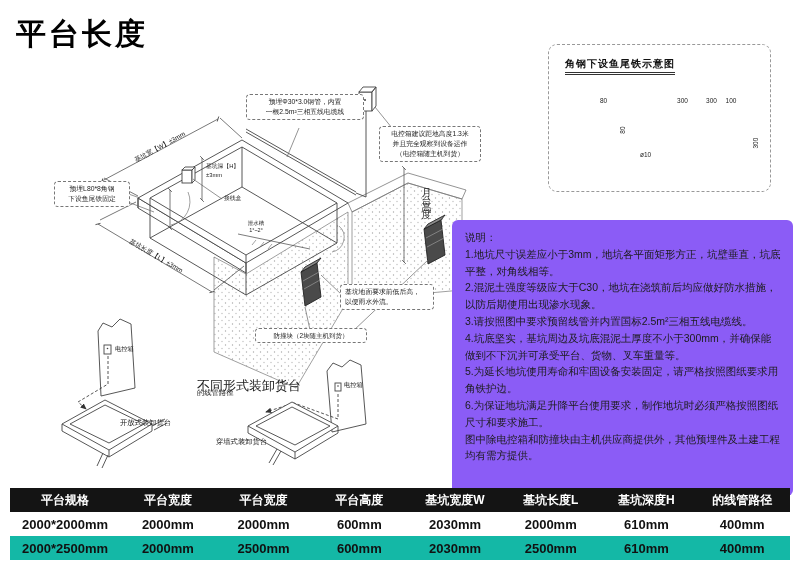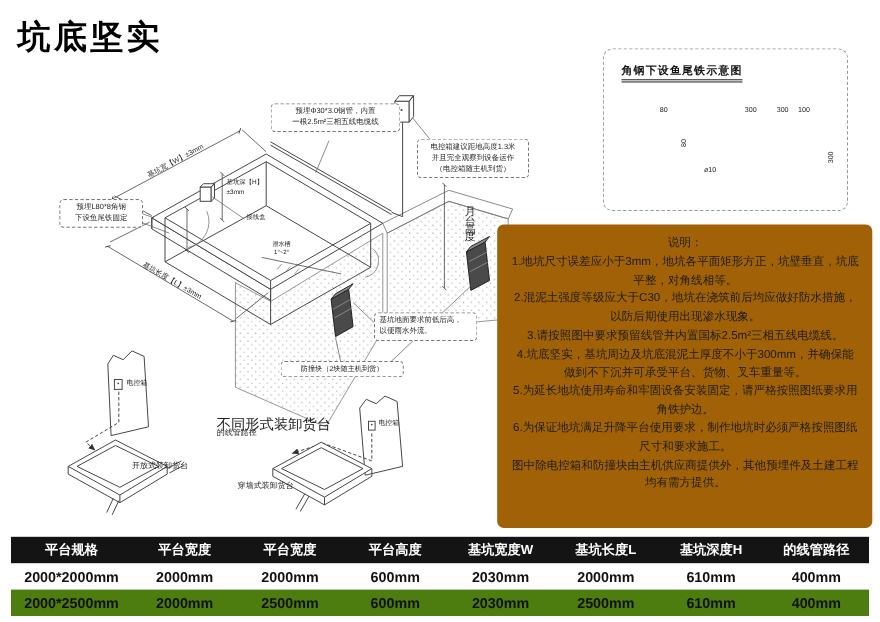--- a/index.html
+++ b/index.html
@@ -16,30 +16,30 @@
            padding:2px 4px;font-size:6.8px;line-height:1.45;color:#222;text-align:center;}
   .rot{transform-origin:50% 50%;}
   .vtext{writing-mode:vertical-rl;text-orientation:upright;letter-spacing:7px;font-size:10px;color:#222;}
 
   
   .detail-panel{left:548px;top:44px;width:221px;height:146px;border:1px dashed #999;border-radius:9px;background:#fff;}
   .detail-title{left:565px;top:57px;font-size:10px;font-weight:bold;letter-spacing:1px;
                 border-bottom:3px double #333;padding-bottom:1px;}
 
   
-  .notes{left:452px;top:204px;width:341px;height:276px;background:#a16207;border-radius:6px;
-         box-sizing:border-box;padding:9px 12px 0 13px;font-size:10.5px;line-height:1.6;color:#1c1c1c;text-align:center;}
+  .notes{left:452px;top:220px;width:341px;height:276px;background:#8b5cf6;border-radius:6px;
+         box-sizing:border-box;padding:9px 12px 0 13px;font-size:10.5px;line-height:1.6;color:#1c1c1c;}
   .notes p{margin:0;}
 
   
   .tbl{left:10px;top:488px;width:780px;}
   .trow{display:grid;grid-template-columns:1.15fr 1fr 1fr 1fr 1fr 1fr 1fr 1fr;height:24px;align-items:center;text-align:center;}
   .thead{background:#141414;color:#fff;font-weight:bold;font-size:12px;}
   .tdata{font-size:13px;font-weight:bold;color:#111;}
-  .tdata.alt{background:#4d7c0f;}
+  .tdata.alt{background:#14b8a6;}
 </style>
 </head>
 <body>
 
 <svg width="800" height="490" viewBox="0 0 800 490">
   <defs>
     <pattern id="stip" width="7" height="7" patternUnits="userSpaceOnUse">
       <circle cx="1.5" cy="2" r="0.7" fill="#a9a9a9"></circle>
         <circle cx="5" cy="5.5" r="0.7" fill="#bdbdbd"></circle>
     </pattern>
@@ -151,21 +151,21 @@
     <path d="M652,118 L648,122 L652,126"></path>
     <rect x="666.5" y="126" width="3" height="37" fill="#fff"></rect>
     <rect x="695.5" y="126" width="3" height="37" fill="#fff"></rect>
     <rect x="724.5" y="126" width="3" height="37" fill="#fff"></rect>
     <path d="M747,126 L758,126 M730,163 L758,163" stroke-width="0.7"></path>
     <path d="M754,126 L754,163" marker-start="url(#tk)" marker-end="url(#tk)"></path>
     <path d="M656,157 L667,160" stroke-width="0.7"></path>
   </g>
 </svg>
 
-<div class="abs page-title">坑底坚实</div>
+<div class="abs page-title">平台长度</div>
 
 <div class="abs detail-panel"></div>
 <div class="abs detail-title">角钢下设鱼尾铁示意图</div>
 <div class="lbl c" style="left:589px;top:97px;width:29px;font-size:6.5px;">80</div>
 <div class="lbl c rot" style="left:613px;top:126px;width:20px;font-size:6.5px;transform:rotate(-90deg);">80</div>
 <div class="lbl c" style="left:668px;top:97px;width:29px;font-size:6.5px;">300</div>
 <div class="lbl c" style="left:697px;top:97px;width:29px;font-size:6.5px;">300</div>
 <div class="lbl c" style="left:723px;top:97px;width:16px;font-size:6.5px;">100</div>
 <div class="lbl c rot" style="left:742px;top:139px;width:28px;font-size:6.5px;transform:rotate(-90deg);">300</div>
 <div class="lbl" style="left:640px;top:151px;font-size:6.5px;">ø10</div>

